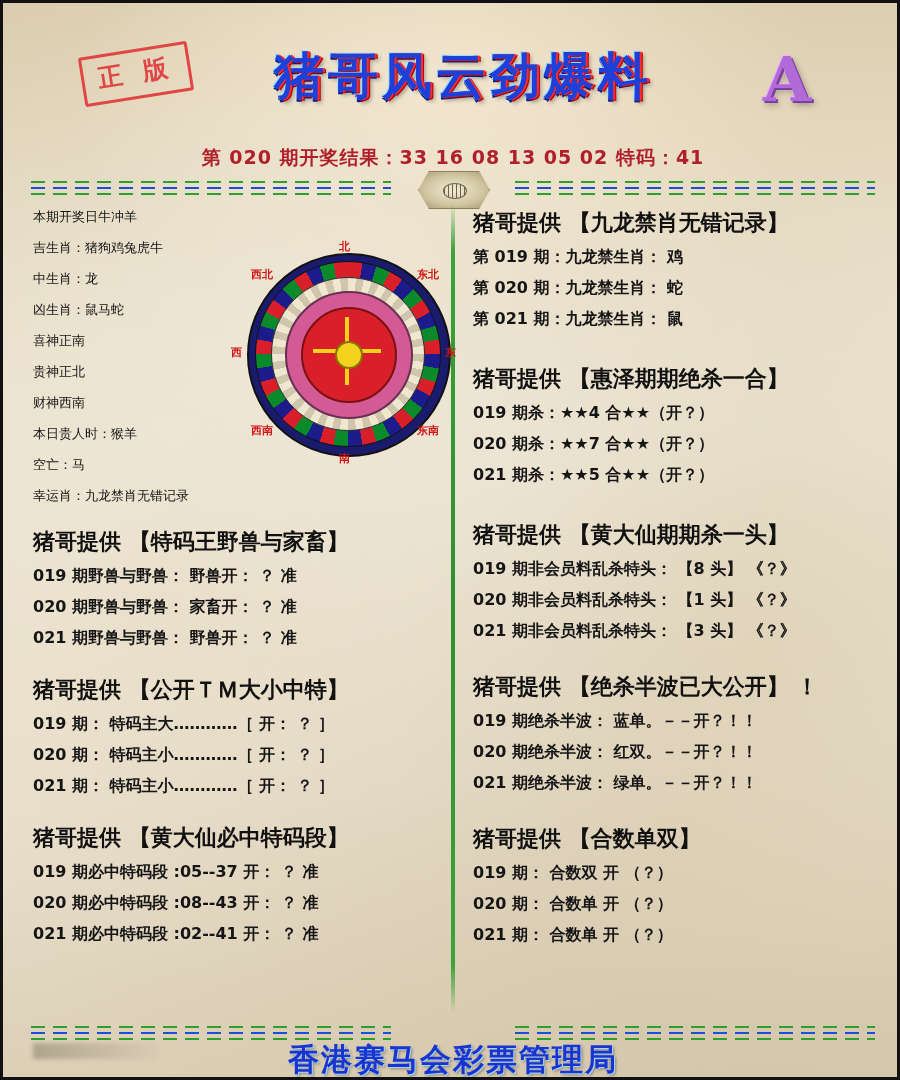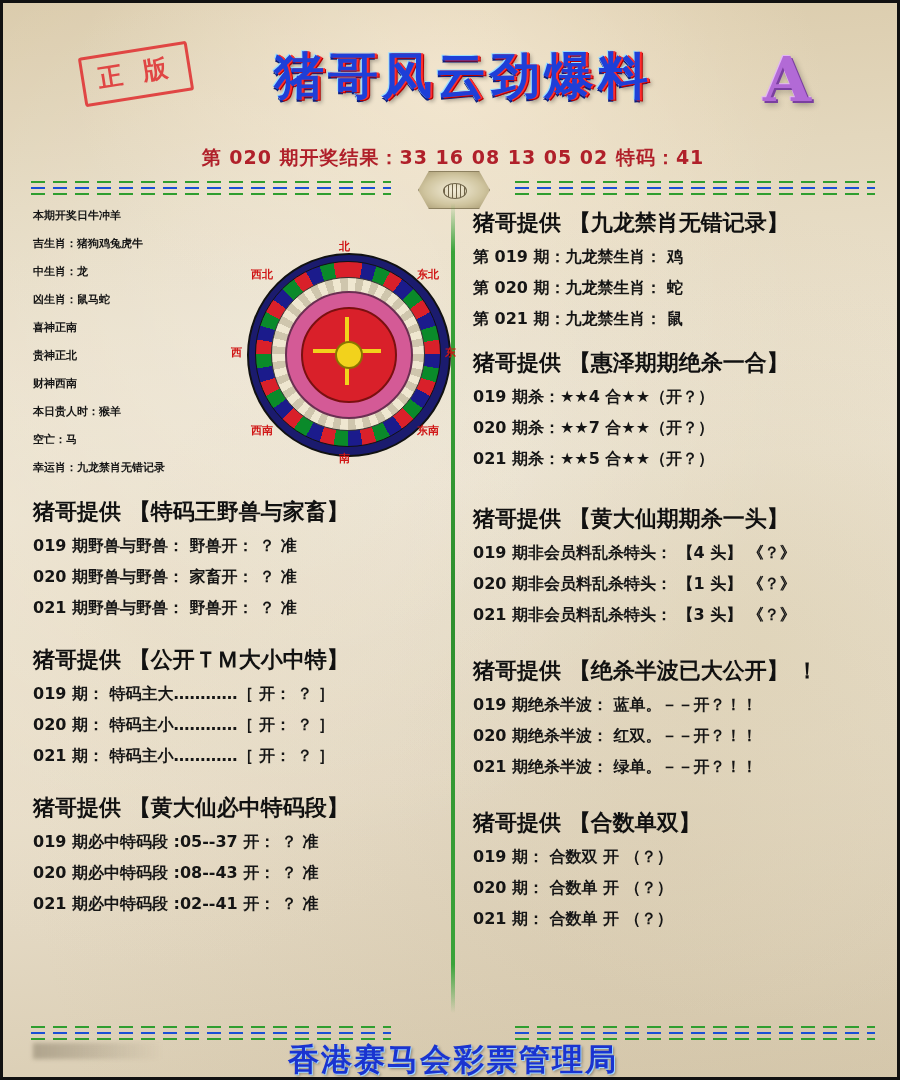--- a/index.html
+++ b/index.html
@@ -104,21 +104,21 @@
     width:4px;height:810px;
     background:linear-gradient(180deg,rgba(60,160,60,0) 0%,#3aa33a 6%,#2e8f2e 50%,#3aa33a 94%,rgba(60,160,60,0) 100%);
   }
 
   
   .col-left{position:absolute;left:30px;top:205px;width:410px;}
   .col-right{position:absolute;left:470px;top:205px;width:415px;}
 
   .zodiac-list{margin:0;padding:0;list-style:none;}
   .zodiac-list li{
-    font-size:11px;color:#151515;font-weight:bold;
+    font-size:13px;color:#151515;font-weight:normal;
     margin-bottom:13px;
     font-family:"DejaVu Sans",sans-serif;
     white-space:nowrap;
   }
 
   .block{margin-top:18px;}
   .block-title{
     font-size:22px;font-weight:bold;color:#111;
     margin-bottom:9px;
     font-family:"DejaVu Sans",sans-serif;
@@ -272,30 +272,30 @@
   </div>
 
   <div class="col-right">
     <div class="block" style="margin-top:0">
       <div class="block-title">猪哥提供 【九龙禁肖无错记录】</div>
       <div class="row">第 019 期：九龙禁生肖：   鸡</div>
       <div class="row">第 020 期：九龙禁生肖：   蛇</div>
       <div class="row">第 021 期：九龙禁生肖：   鼠</div>
     </div>
 
-    <div class="block" style="margin-top:18px">
+    <div class="block" style="margin-top:34px">
       <div class="block-title">猪哥提供 【惠泽期期绝杀一合】</div>
       <div class="row">019 期杀：★★4 合★★（开？）</div>
       <div class="row">020 期杀：★★7 合★★（开？）</div>
       <div class="row">021 期杀：★★5 合★★（开？）</div>
     </div>
 
     <div class="block" style="margin-top:34px">
       <div class="block-title">猪哥提供 【黄大仙期期杀一头】</div>
-      <div class="row">019 期非会员料乱杀特头：  【4 头】 《？》</div>
+      <div class="row">019 期非会员料乱杀特头：  【8 头】 《？》</div>
       <div class="row">020 期非会员料乱杀特头：  【1 头】 《？》</div>
       <div class="row">021 期非会员料乱杀特头：  【3 头】 《？》</div>
     </div>
 
     <div class="block" style="margin-top:30px">
       <div class="block-title">猪哥提供 【绝杀半波已大公开】 ！</div>
       <div class="row">019 期绝杀半波：  蓝单。－－开？！！</div>
       <div class="row">020 期绝杀半波：  红双。－－开？！！</div>
       <div class="row">021 期绝杀半波：  绿单。－－开？！！</div>
     </div>

